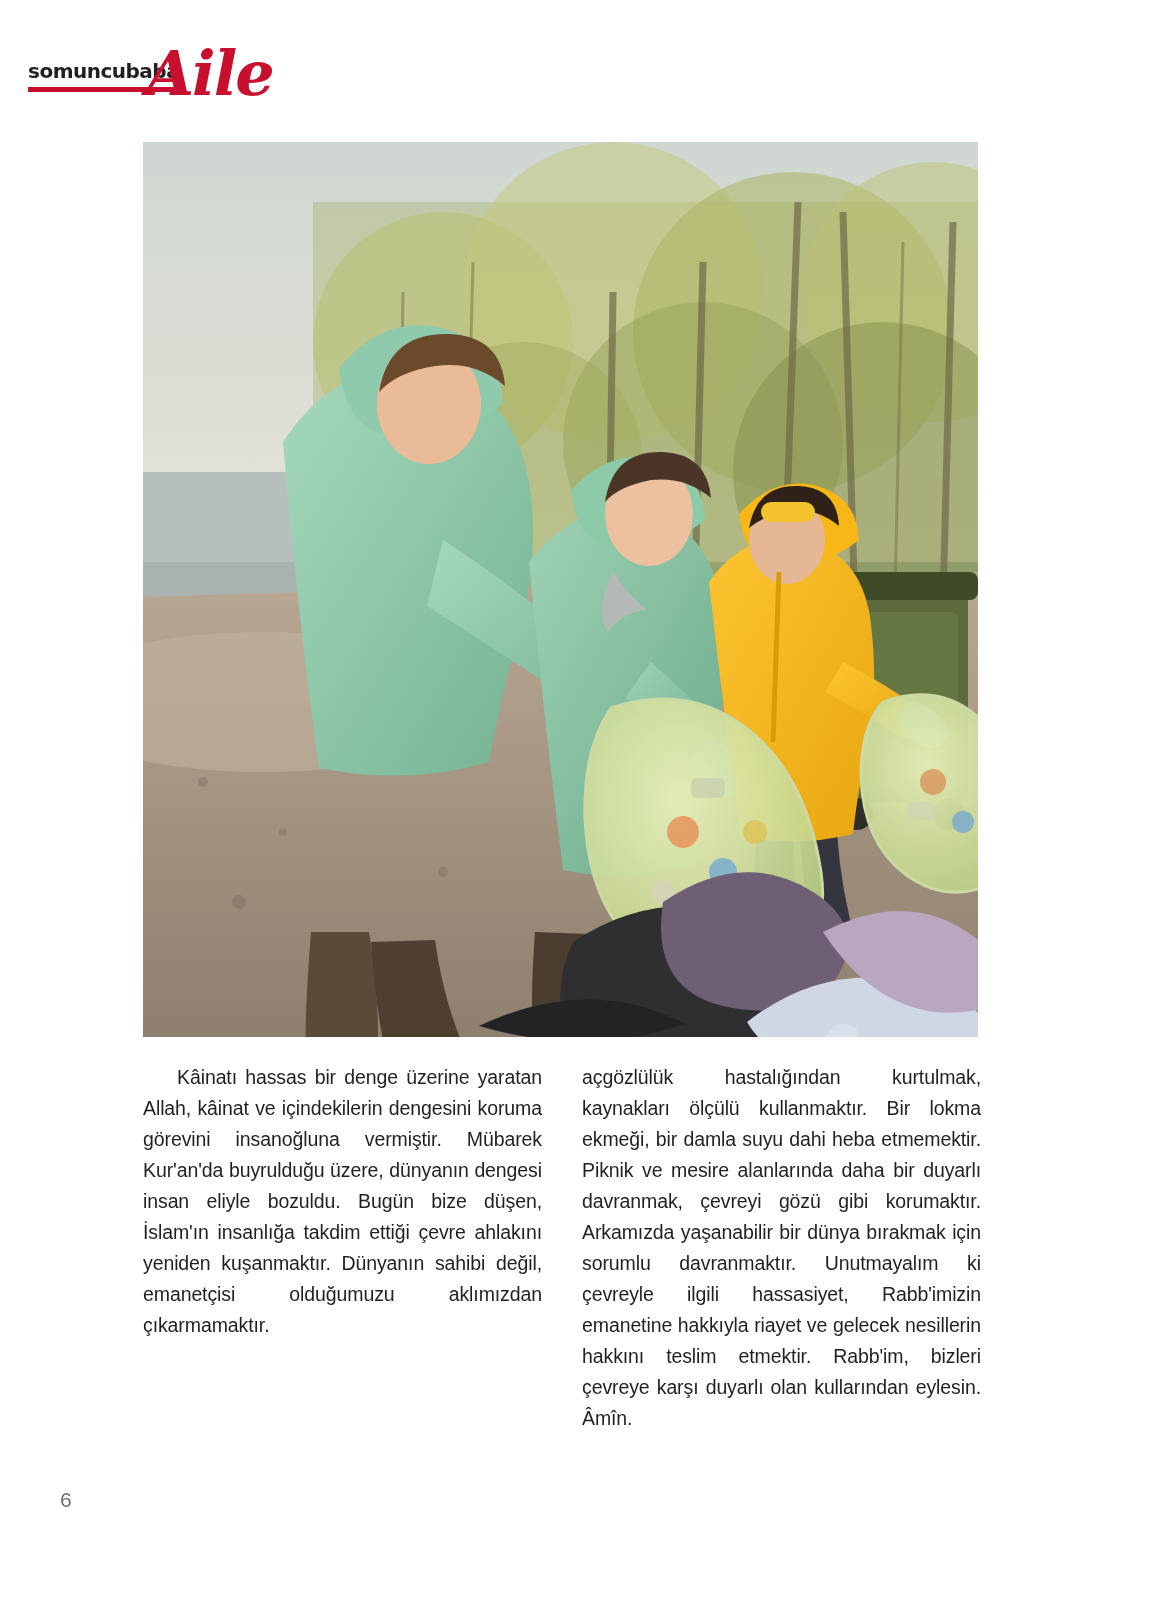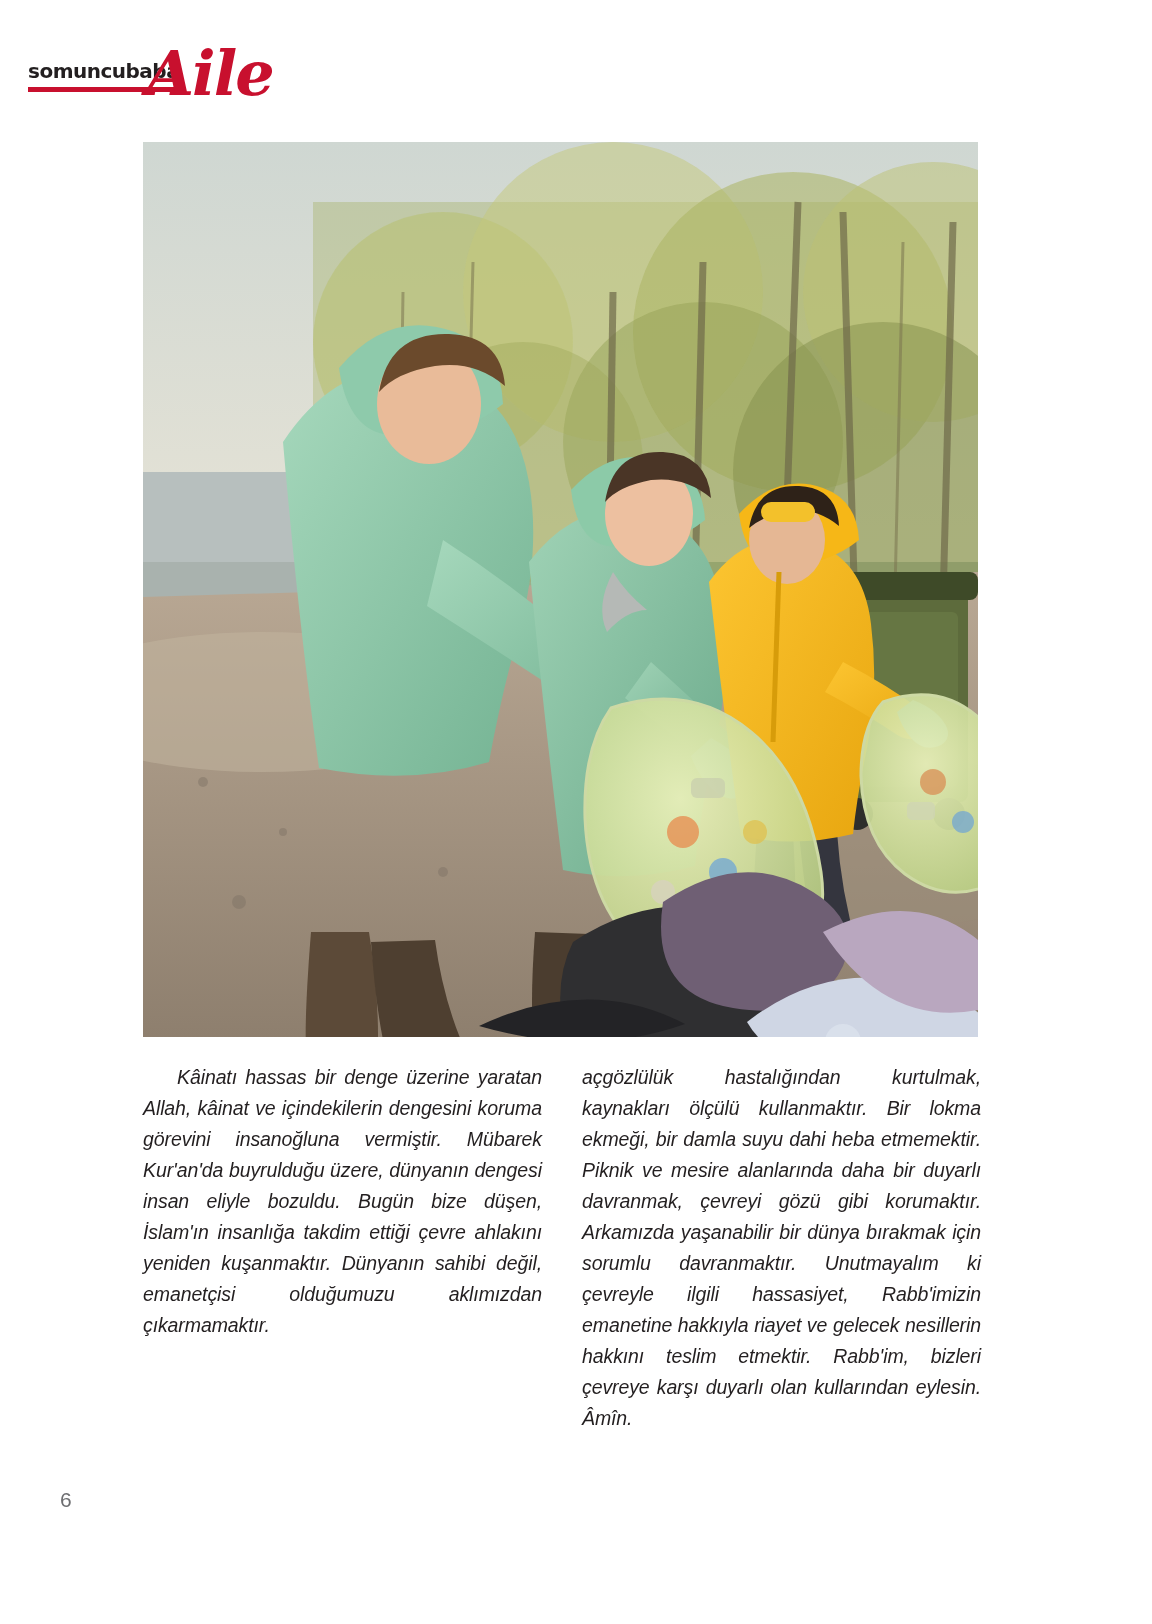--- a/index.html
+++ b/index.html
@@ -69,21 +69,20 @@
   .photo svg { display: block; }
 
   
   .columns {
     position: absolute;
     left: 143px;
     top: 1062px;
     width: 838px;
     display: flex;
     gap: 40px;
-    font-style: italic;
   }
   .col {
     width: 399px;
   }
   .col p {
     margin: 0 0 18px 0;
     font-family: "Liberation Sans", sans-serif;
     font-size: 19.5px;
     line-height: 31px;
     text-align: justify;

